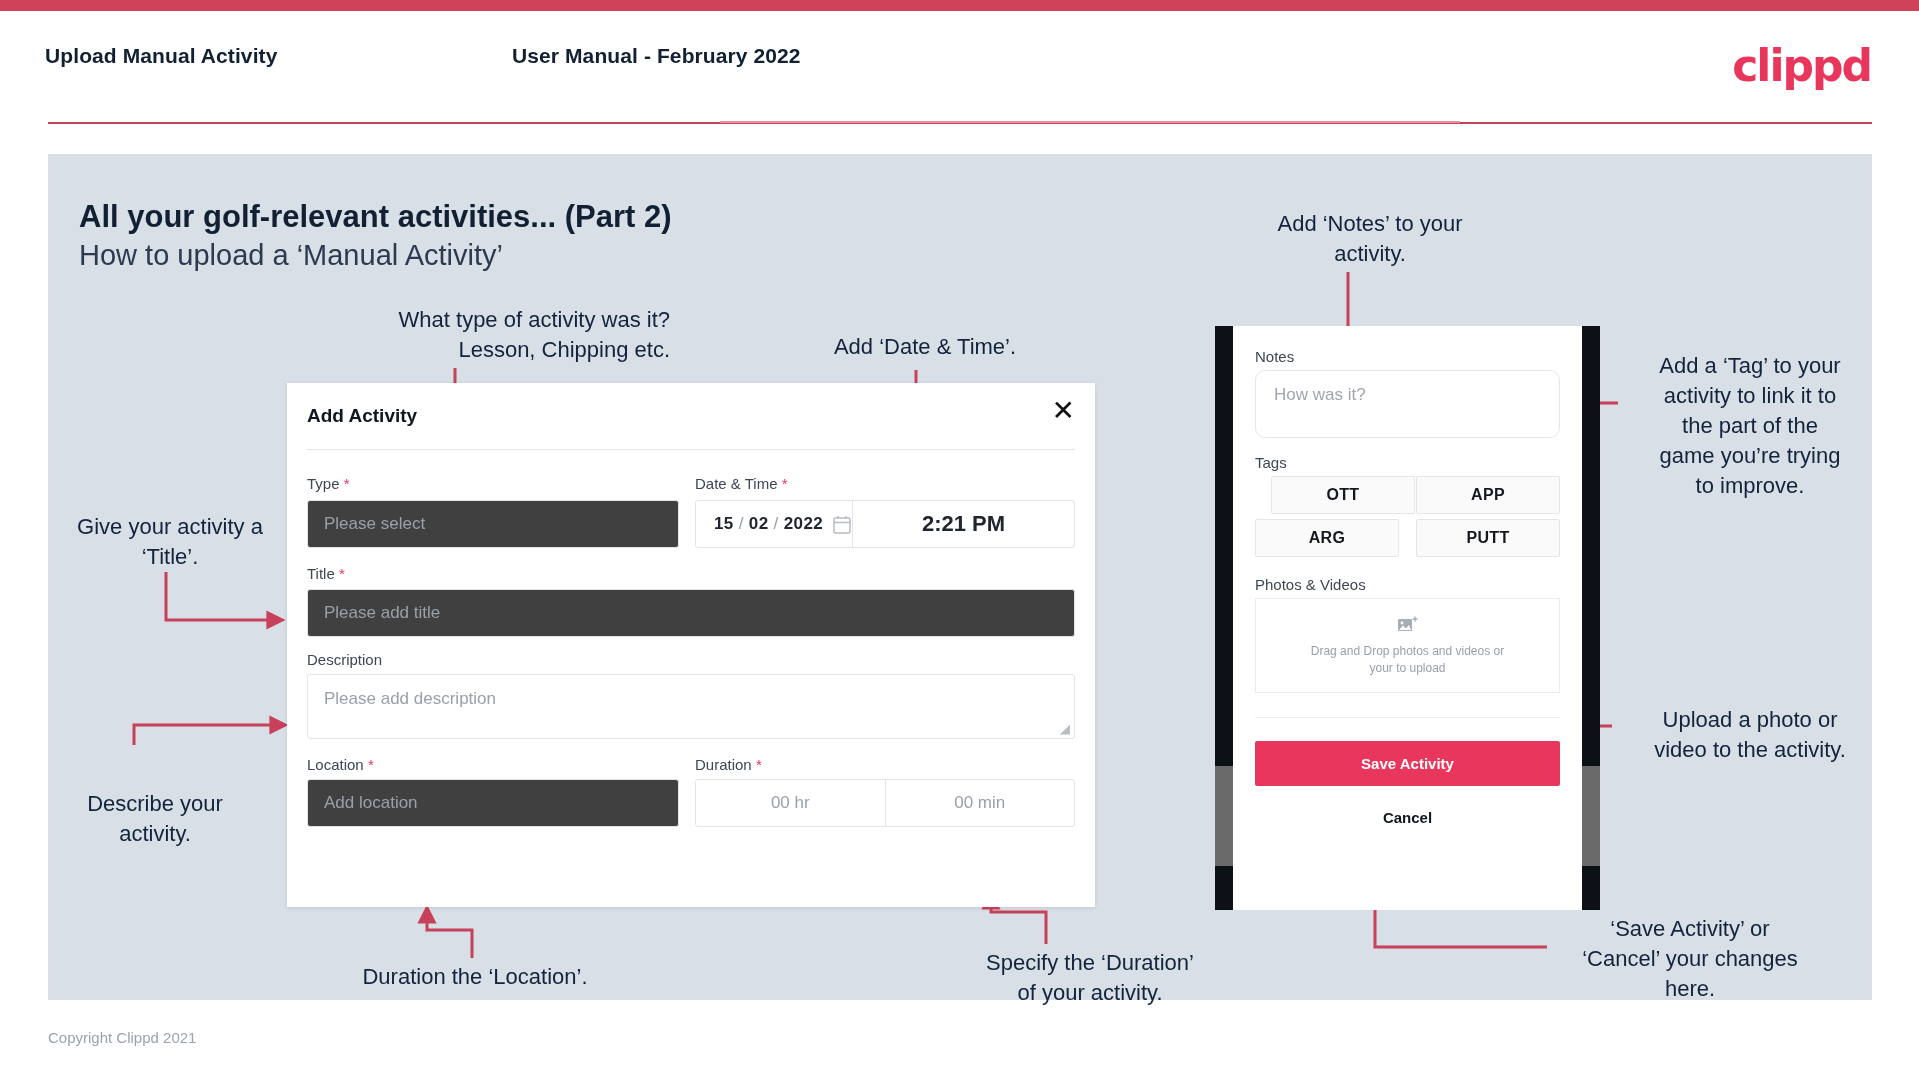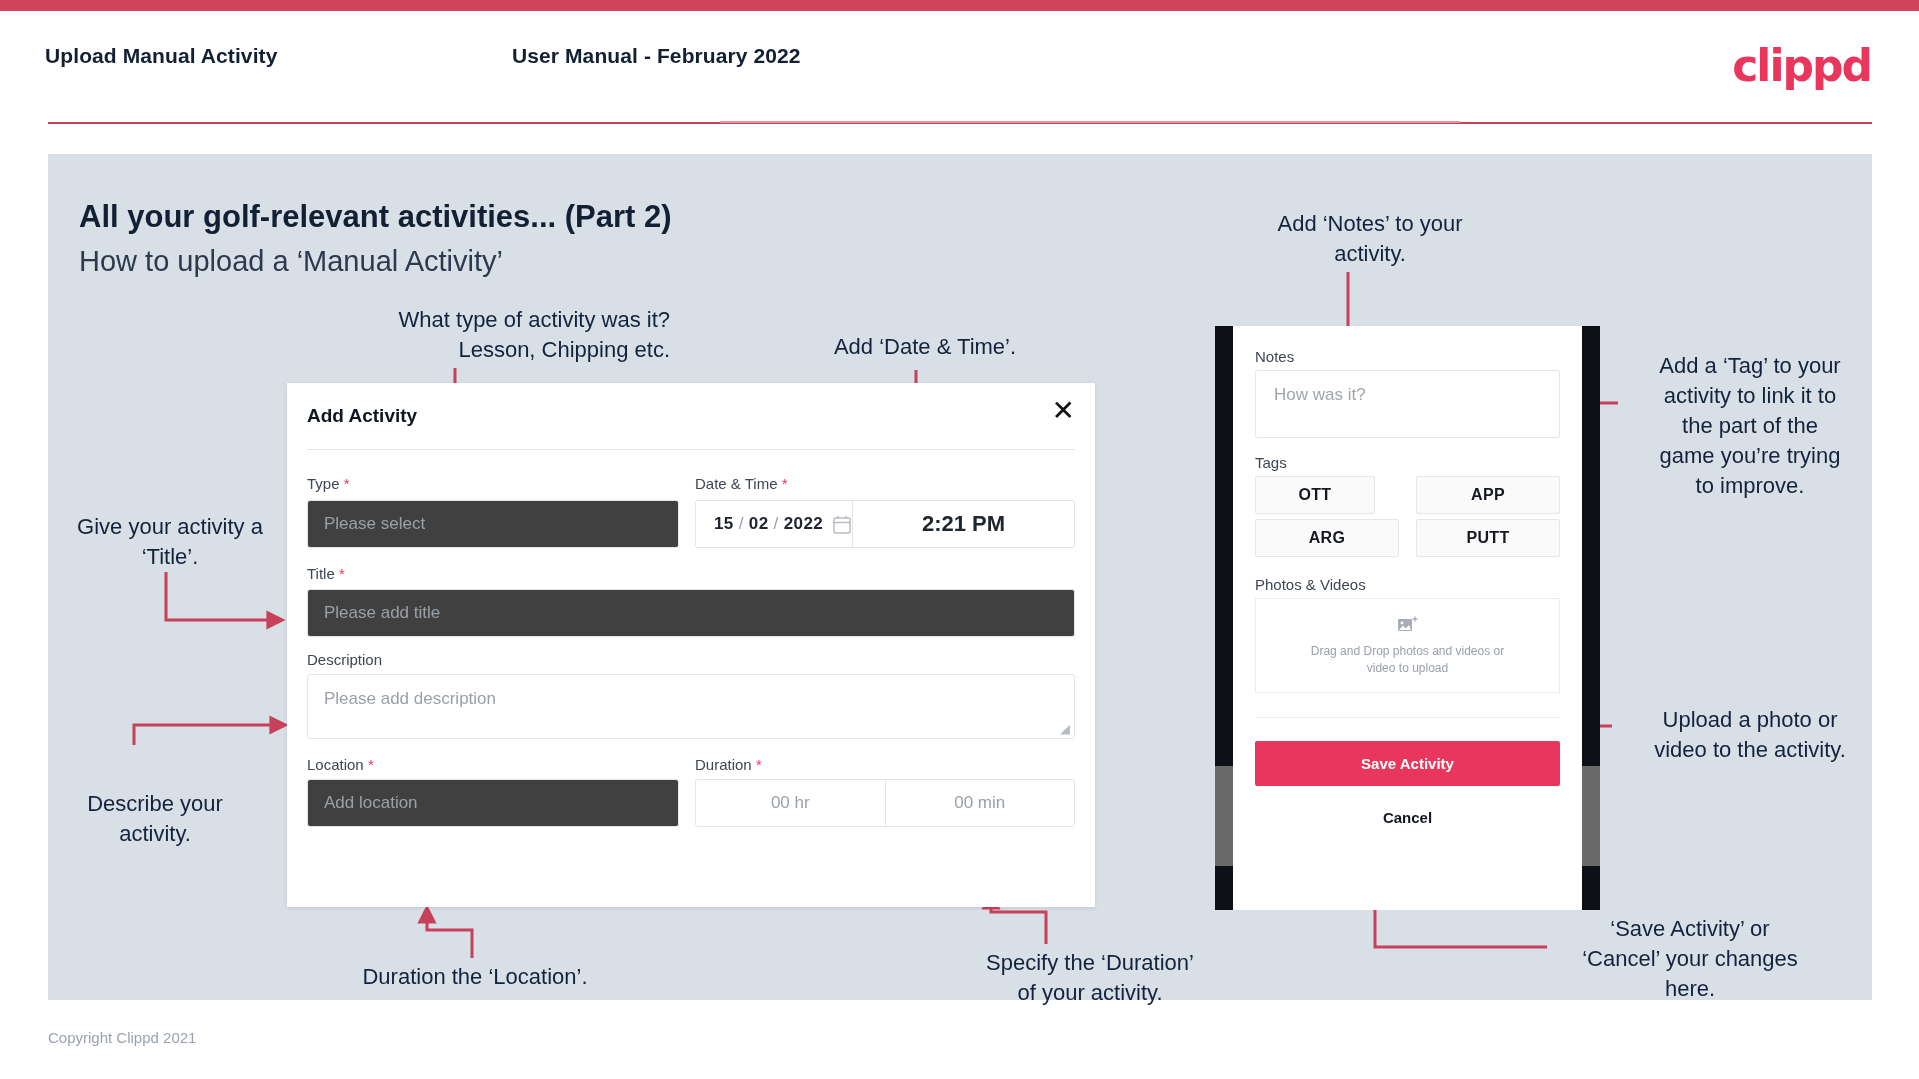--- a/index.html
+++ b/index.html
@@ -43,21 +43,21 @@
   .slide {
     position: absolute; left: 48px; top: 154px; width: 1824px; height: 846px;
     background: #d9dfe7;
   }
 
   .slide-title {
     position: absolute; left: 79px; top: 199px;
     font-size: 31px; font-weight: 700; color: #122033;
   }
   .slide-subtitle {
-    position: absolute; left: 79px; top: 245px;
+    position: absolute; left: 79px; top: 239px;
     font-size: 29px; font-weight: 400; color: #2b3a4e;
   }
 
   
   .anno {
     position: absolute; color: #12233b; font-size: 22px; line-height: 30px;
     text-align: center; font-weight: 400;
   }
 
   
@@ -129,21 +129,21 @@
     position:absolute; top:0; width:18px; height:584px; background:#0d1117;
   }
   .phone-rail.left { left:0; }
   .phone-rail.right { right:0; }
   .phone-rail .thumb { position:absolute; left:0; width:18px; background:#6a6a6a; }
   .phone-screen {
     position:absolute; left:18px; top:0; width:349px; height:584px; background:#fff;
   }
 
   .ph-label { position:absolute; font-size:15px; color:#3d4753; }
-  .ph-inp { position:absolute; border:1px solid #e4e6e9; border-radius:2px;
+  .ph-inp { position:absolute; border:1px solid #e4e6e9; border-radius:10px;
     background:#fff; font-size:17px; color:#a0a5ac; padding: 14px 0 0 18px; }
   .tag-btn {
     position:absolute; border:1px solid #e4e6e9; background:#fafafa; border-radius:2px;
     display:flex; align-items:center; justify-content:center;
     font-size:16px; font-weight:700; color:#15191f; letter-spacing:.3px;
   }
   .dropzone {
     position:absolute; border:1px solid #e9ebed; background:#fff;
     display:flex; flex-direction:column; align-items:center; justify-content:center;
   }
@@ -314,36 +314,36 @@
     </div>
 
     <div class="phone-screen">
 
       <div class="ph-label" style="left:22px; top:22px;">Notes</div>
       <div class="ph-inp" style="left:22px; top:44px; width:305px; height:68px;">
         <span>How was it?</span>
       </div>
 
       <div class="ph-label" style="left:22px; top:128px;">Tags</div>
-      <div class="tag-btn" style="left:22px; top:150px; width:120px; height:38px;">OTT</div>
+      <div class="tag-btn" style="left:38px; top:150px; width:144px; height:38px;">OTT</div>
       <div class="tag-btn" style="left:183px; top:150px; width:144px; height:38px;">APP</div>
       <div class="tag-btn" style="left:22px; top:193px; width:144px; height:38px;">ARG</div>
       <div class="tag-btn" style="left:183px; top:193px; width:144px; height:38px;">PUTT</div>
 
       <div class="ph-label" style="left:22px; top:250px;">Photos &amp; Videos</div>
       <div class="dropzone" style="left:22px; top:272px; width:305px; height:95px;">
         <svg width="22" height="20" viewBox="0 0 22 20" style="margin-bottom:8px;">
           <rect x="1" y="4" width="14" height="12" rx="1" fill="#a9aeb4"></rect>
           <circle cx="5" cy="8" r="1.4" fill="#fff"></circle>
           <path d="M2,15 L6,10.5 L9,13.5 L12,10 L14,15 z" fill="#fff"></path>
           <path d="M18,1.5 L18,6.5 M15.5,4 L20.5,4" stroke="#a9aeb4" stroke-width="1.4"></path>
         </svg>
         <div class="dz-text">
           <div>Drag and Drop photos and videos or</div>
-          <div>video to upload</div>
+          <div>your to upload</div>
         </div>
       </div>
 
       <div class="ph-rule" style="left:22px; top:391px; width:305px;"></div>
 
       <div class="save-btn" style="left:22px; top:415px; width:305px; height:45px;">Save Activity</div>
 
       <div class="cancel-btn" style="left:0; top:477px; height:28px;">Cancel</div>
     </div>
   </div>

